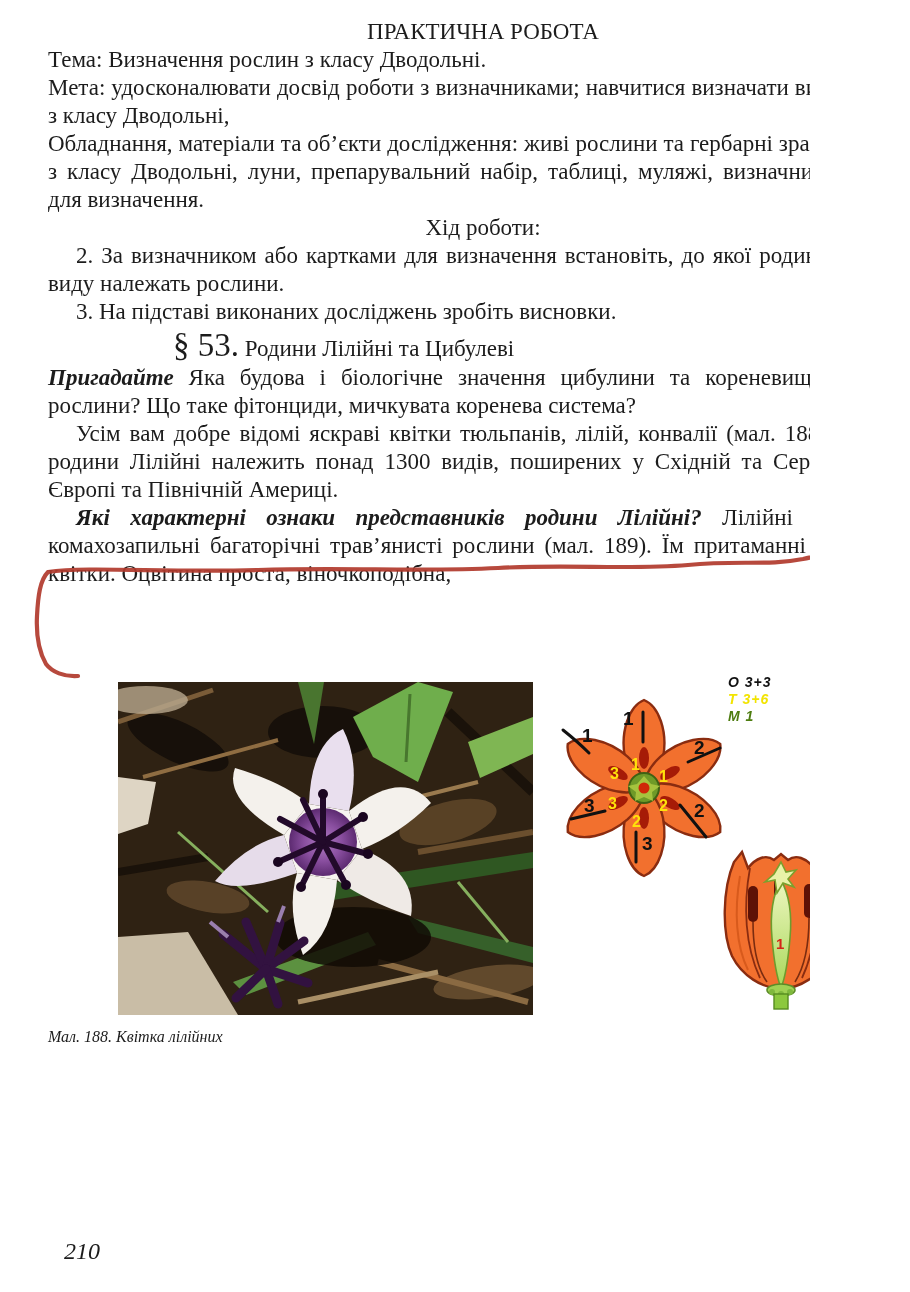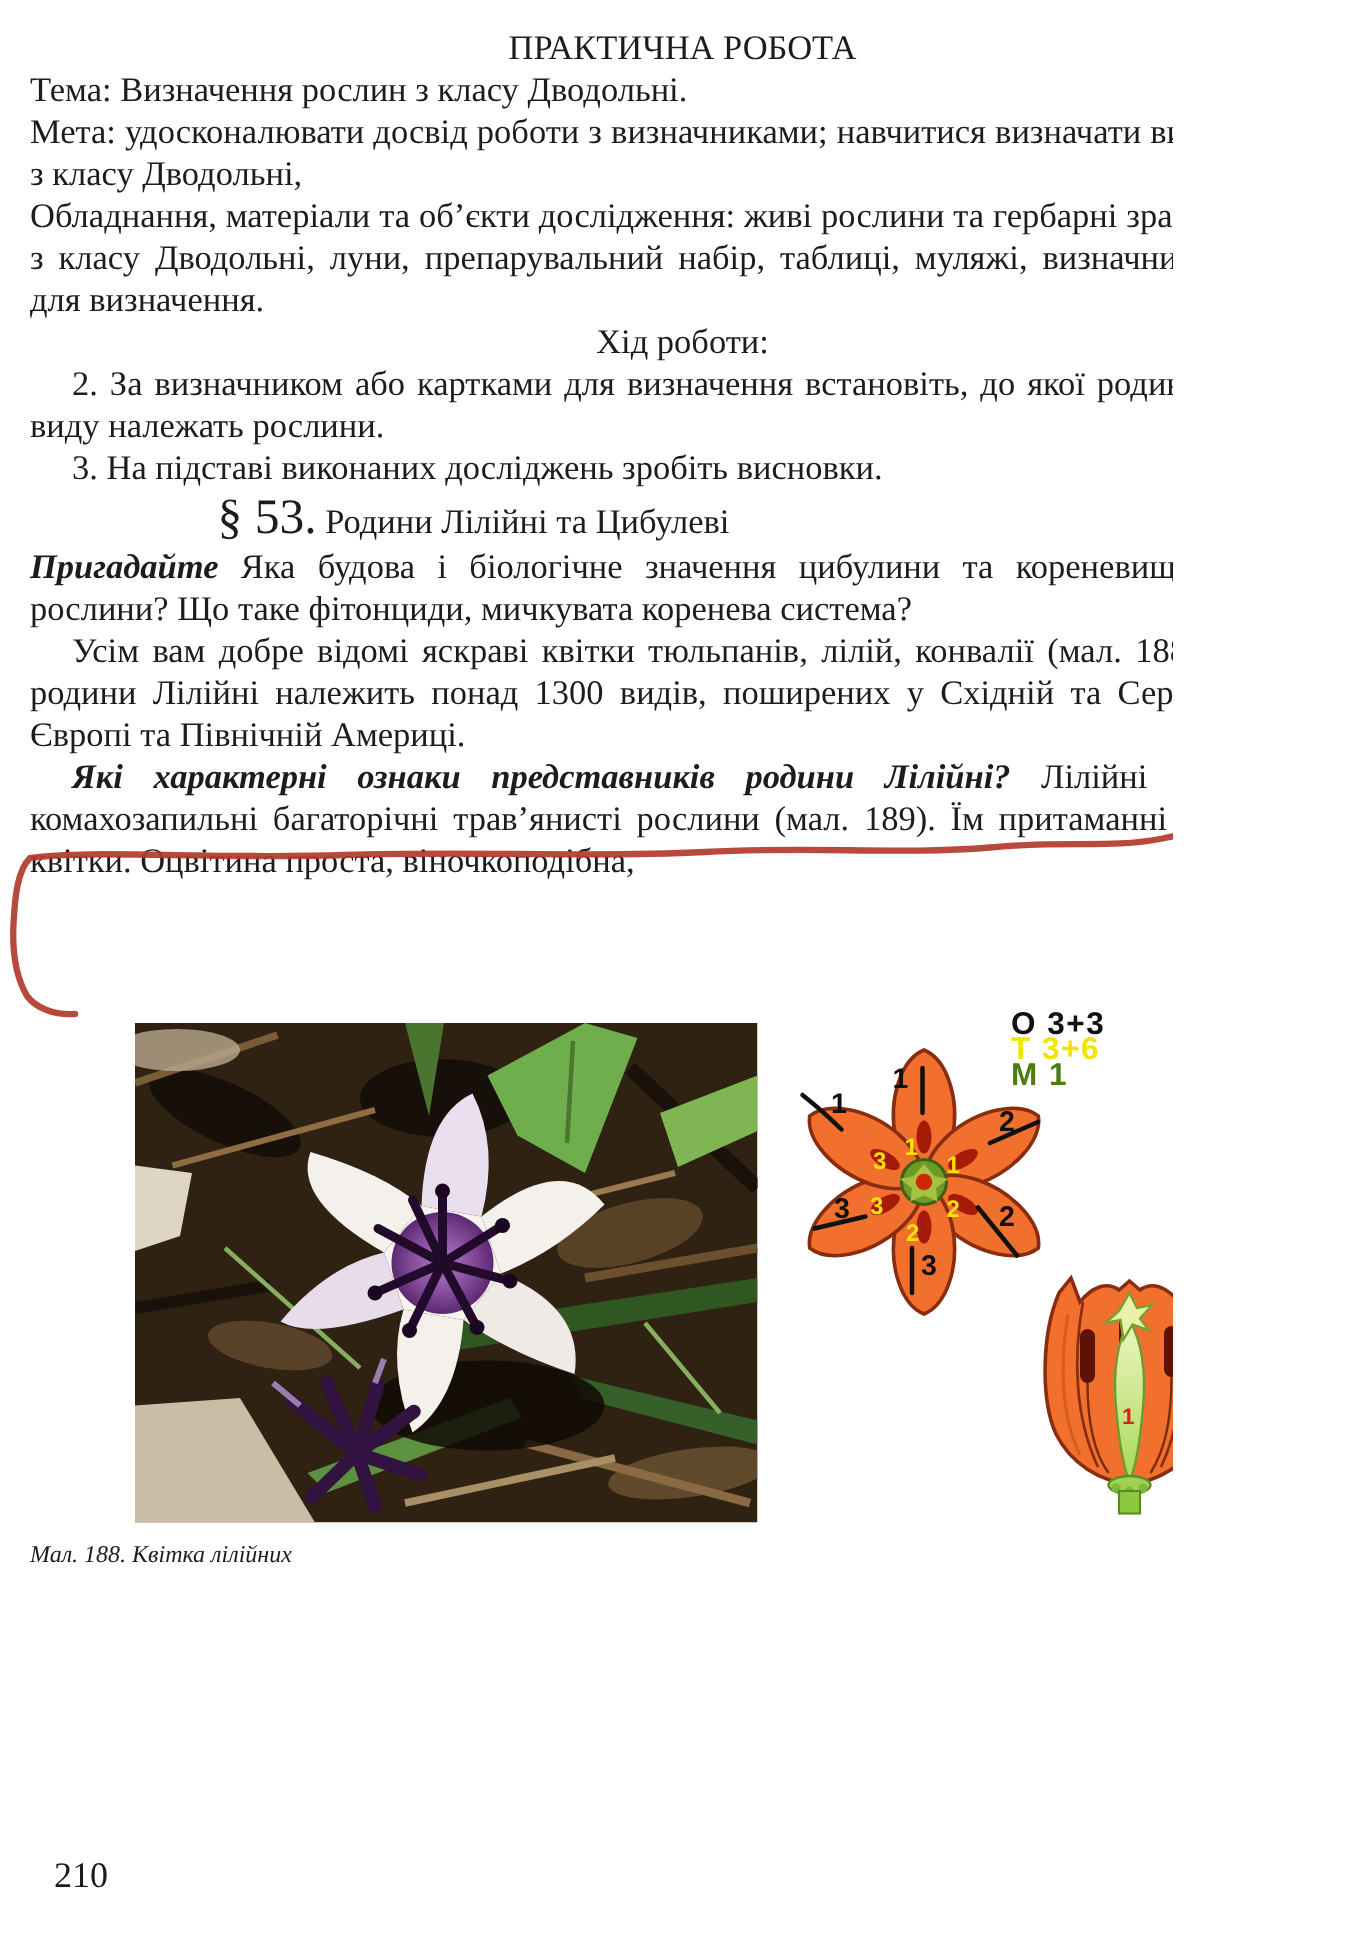--- a/index.html
+++ b/index.html
@@ -3,20 +3,21 @@
 <meta charset="utf-8">
 <style>
   html,body{margin:0;padding:0;background:#ffffff;}
   .page{
     position:relative;
     width:782px;height:1292px;
     background:#ffffff;
     font-family:"Liberation Serif","DejaVu Serif",serif;
     color:#1c1c1c;
     overflow:hidden;
+    margin-left:28px;
   }
   .text-col{
     position:absolute;left:0;top:0;width:910px;
     padding:18px 20px 0 20px;box-sizing:border-box;
     font-size:23px;line-height:28px;
   }
   .center{text-align:center;}
   .just{text-align:justify;}
   .ind{text-indent:28px;}
   p{margin:0;}
@@ -31,30 +32,30 @@
   .photo{
     position:absolute;left:90px;top:18px;width:415px;height:333px;
   }
   .topview{
     position:absolute;left:518px;top:26px;width:196px;height:196px;
   }
   .crosssec{
     position:absolute;left:688px;top:182px;width:130px;height:164px;
   }
   .formula{
-    position:absolute;left:674px;top:10px;
+    position:absolute;left:700px;top:10px;
     font-family:"Liberation Sans","DejaVu Sans",sans-serif;
-    font-weight:bold;font-size:21px;line-height:17px;letter-spacing:1px;
+    font-weight:bold;font-size:14px;line-height:17px;letter-spacing:1px;font-style:italic;
   }
   .caption{
     position:absolute;left:20px;top:364px;width:830px;
     font-style:italic;font-size:16px;
   }
   .page-number{
-    position:absolute;left:36px;top:1238px;font-size:24px;
+    position:absolute;left:36px;top:1238px;font-size:24px;font-style:italic;
   }
   .annotation-overlay{
     position:absolute;left:0;top:0;width:910px;height:1292px;
     pointer-events:none;z-index:6;
   }
   svg text{font-family:"Liberation Sans","DejaVu Sans",sans-serif;}
 </style>
 </head>
 <body>
 

